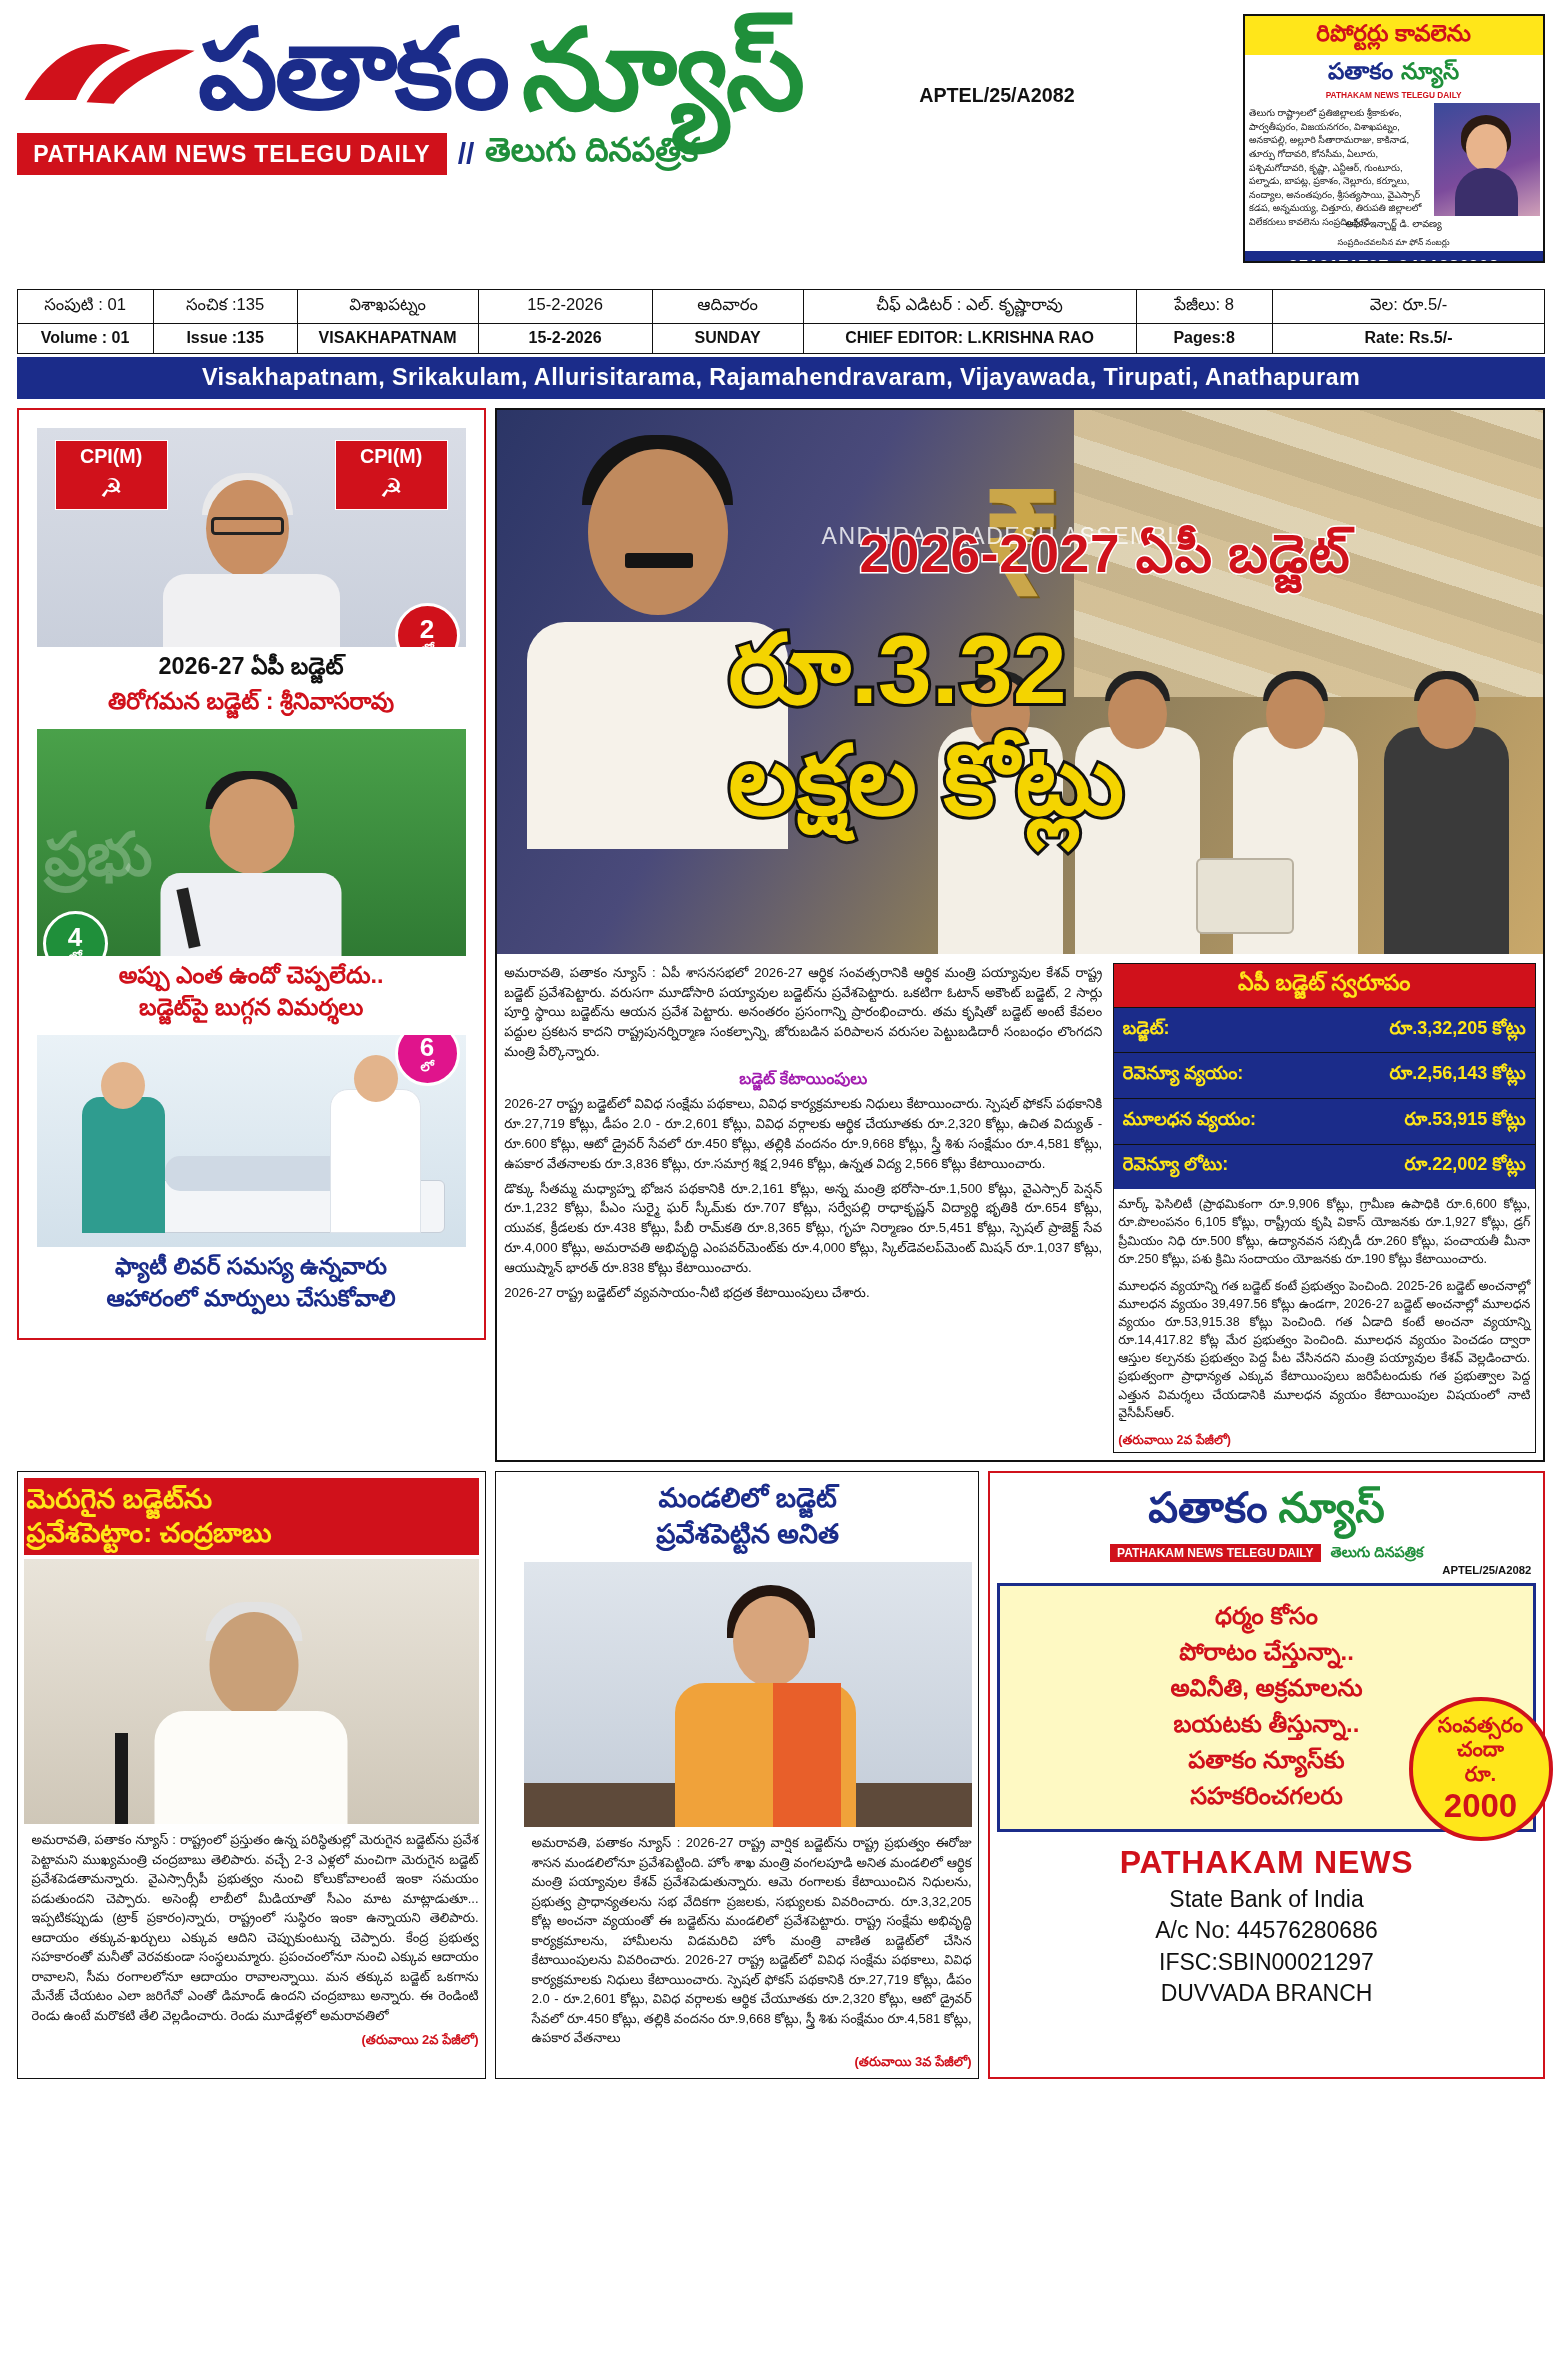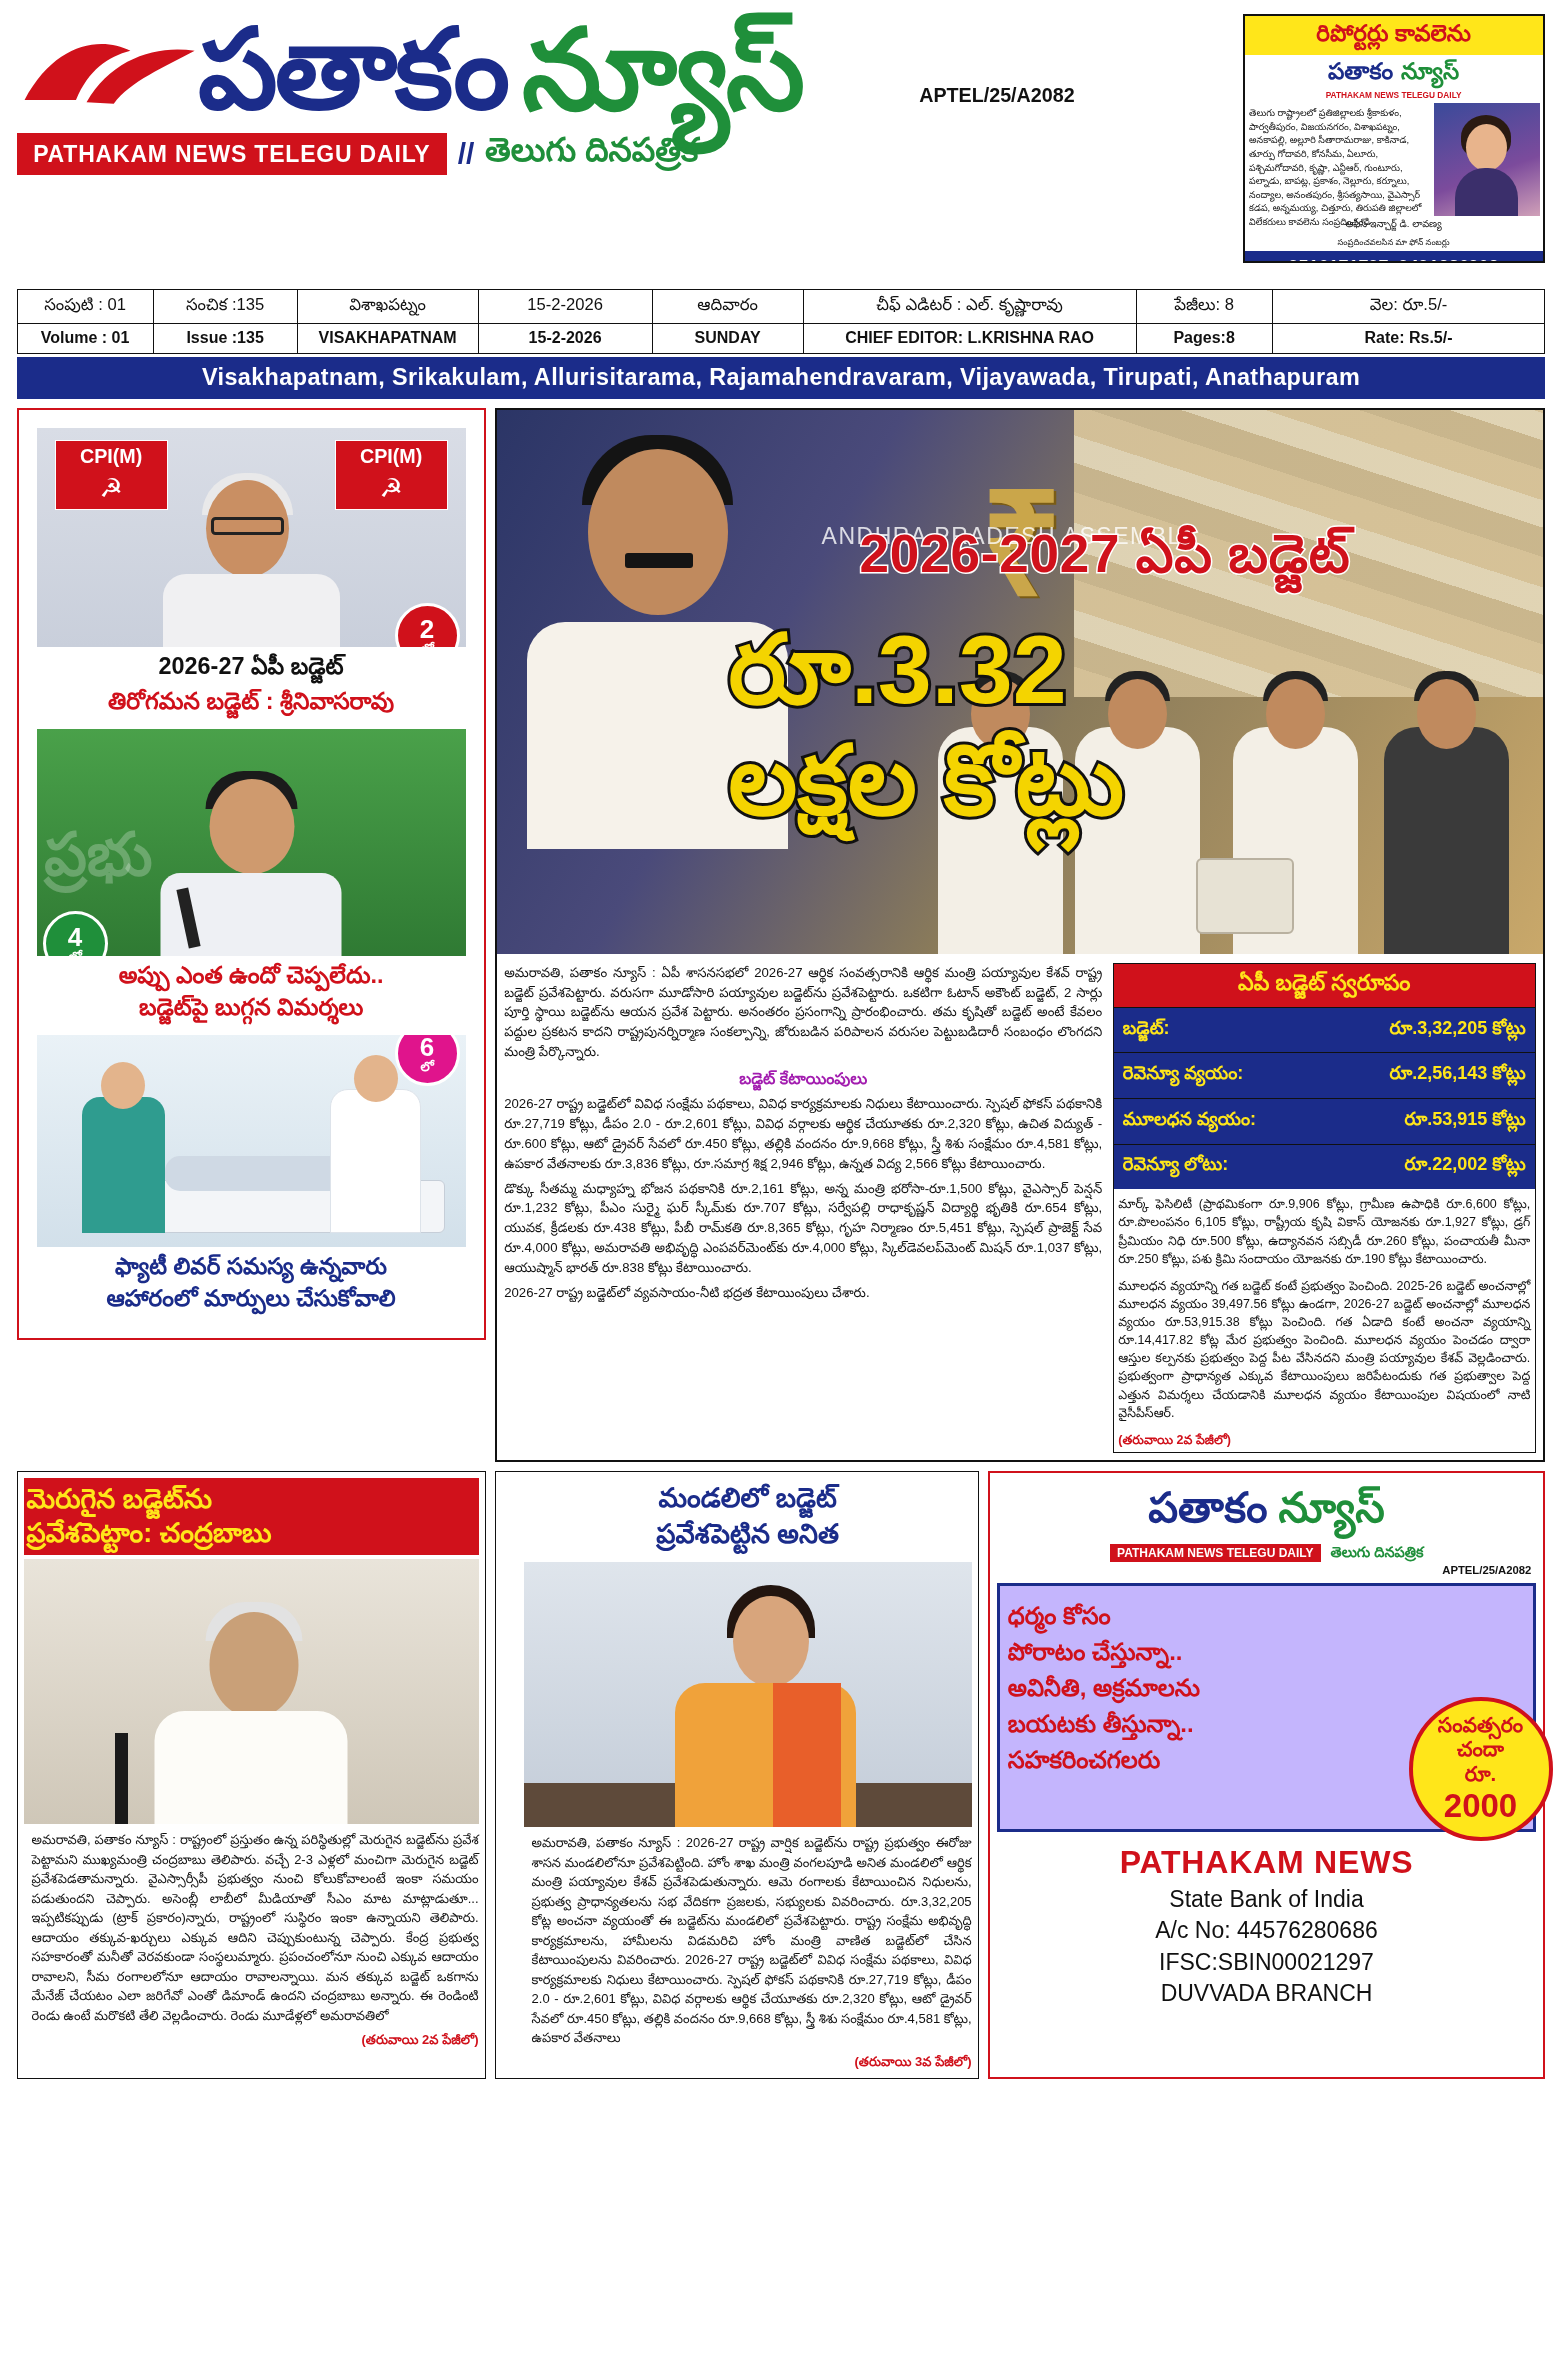--- a/index.html
+++ b/index.html
@@ -186,21 +186,21 @@
   .btext p { margin: 0 0 4.5px; }
 
   
   .ad3-logo { text-align:center; padding: 10.6px 0 1.5px; }
   .ad3-logo .w1 { font-size: 42px; font-weight:bold; color:#1b2c8a; }
   .ad3-logo .w2 { font-size: 42px; font-weight:bold; color:#1f8f3a; margin-left: 7.6px; }
   .ad3-strip { text-align:center; }
   .ad3-strip .red { display:inline-block; background:#d0111b; color:#fff; font-size: 12px; font-weight:bold; padding: 2.3px 7.6px;}
   .ad3-strip .grn { color:#1f8f3a; font-size: 14.4px; font-weight:bold; margin-left: 6px;}
   .ad3-aptel { text-align:right; padding-right: 12px; font-size: 11.3px; font-weight:bold;}
-  .ad3-body { margin: 7.6px 7.6px 0; border: 3px solid #1b2c8a; background:#c4b5fd; padding: 12px 7.6px; text-align:left; position:relative; min-height: 249px;}
+  .ad3-body { margin: 7.6px 7.6px 0; border: 3px solid #1b2c8a; background:#fef9c3; padding: 12px 7.6px; text-align:center; position:relative; min-height: 249px;}
   .ad3-body div { color:#d0111b; font-size: 24px; font-weight:bold; line-height: 1.5; }
   .ad3-seal { position:absolute; right: -19.7px; bottom: -12px; width: 144px; height: 144px; border-radius:50%;
      background:#ffe61a; border: 4.5px solid #d0111b; display:flex; flex-direction:column; align-items:center; justify-content:center; }
   .ad3-seal span { color:#d0111b; font-size: 20.4px; font-weight:bold; line-height:1.2; }
   .ad3-seal .amt { font-size: 33px; }
   .ad3-bank { text-align:center; padding: 12px 4.5px 7.6px; }
   .ad3-bank .name { color:#d0111b; font-size: 32px; font-weight:bold; letter-spacing: 0.8px;}
   .ad3-bank .ln { font-size: 23px; margin-top: 4.5px; }
 </style>
 </head>
@@ -474,20 +474,21 @@
         <span class="red">PATHAKAM NEWS TELEGU DAILY</span>
         <span class="grn">తెలుగు దినపత్రిక</span>
       </div>
       <div class="ad3-aptel">APTEL/25/A2082</div>
 
       <div class="ad3-body">
         <div>ధర్మం కోసం</div>
         <div>పోరాటం చేస్తున్నా..</div>
         <div>అవినీతి, అక్రమాలను</div>
         <div>బయటకు తీస్తున్నా..</div>
+        <div>పతాకం న్యూస్‌కు</div>
         <div>సహకరించగలరు</div>
         <div class="ad3-seal">
           <span>సంవత్సరం</span>
           <span>చందా</span>
           <span>రూ.</span>
           <span class="amt">2000</span>
         </div>
       </div>
 
       <div class="ad3-bank">

